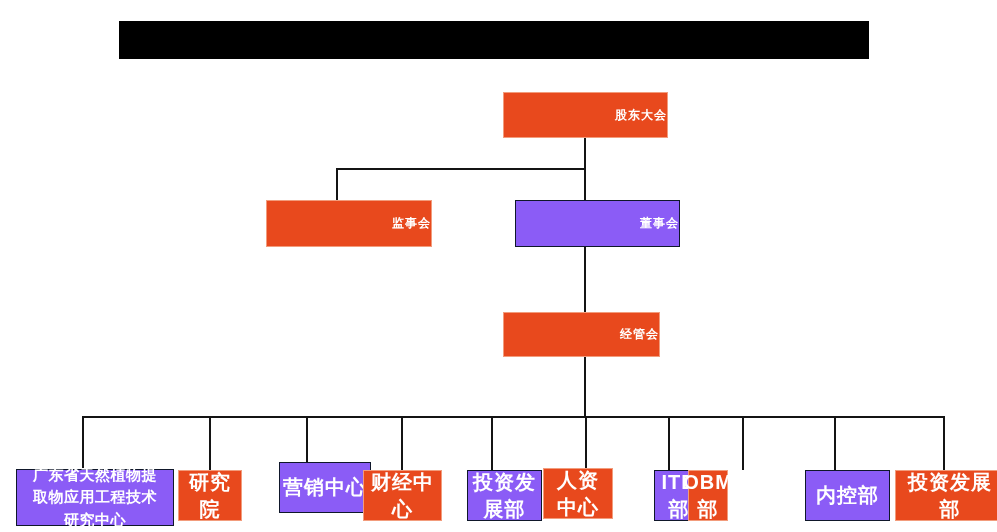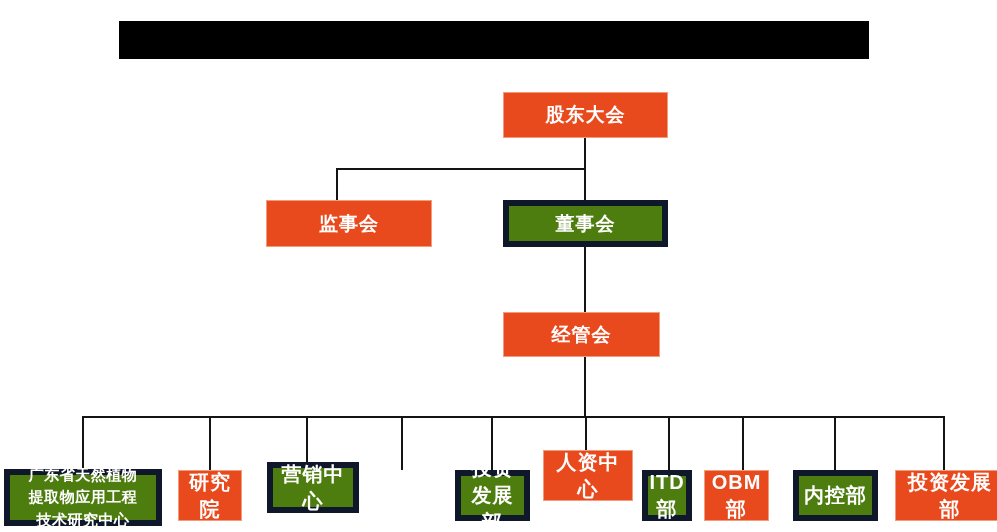--- a/index.html
+++ b/index.html
@@ -7,22 +7,22 @@
     position:relative;width:997px;height:532px;background:#ffffff;overflow:hidden;
     font-family:"Liberation Sans","DejaVu Sans",sans-serif;
   }
   .titlebar{position:absolute;left:119px;top:21px;width:750px;height:38px;background:#000000;}
   .node{
     position:absolute;display:flex;align-items:center;justify-content:center;
     color:#ffffff;font-weight:bold;text-align:center;box-sizing:border-box;
     letter-spacing:1px;line-height:1.35;
   }
   .dark{background:#e8491d;border:1px solid #f29c7c;}
-  .light{background:#4d7c0f;border:6px solid #0f172a;}
-  .lv{font-size:19px;}
+  .light{background:#8b5cf6;border:1px solid #0f172a;margin-left:12px;}
+  .lv{font-size:12px;justify-content:flex-end;}
   .dept{font-size:20px;padding:2px 3px;}
   .dept-long{font-size:15px;letter-spacing:0.5px;padding:2px 12px;line-height:1.5;}
   .line{position:absolute;background:#141414;}
 </style>
 </head>
 <body>
 
 <div class="canvas">
 
   <div class="titlebar"></div>
@@ -61,30 +61,33 @@
 
   <div class="node light dept dept-long" style="left:4px;top:469px;width:158px;height:57px">
     <span>广东省天然植物提取物应用工程技术研究中心</span>
   </div>
   <div class="node dark dept" style="left:178px;top:470px;width:64px;height:51px">
     <span>研究院</span>
   </div>
   <div class="node light dept" style="left:267px;top:462px;width:92px;height:51px">
     <span>营销中心</span>
   </div>
+  <div class="node dark dept" style="left:363px;top:470px;width:79px;height:51px">
+    <span>财经中心</span>
+  </div>
   <div class="node light dept" style="left:455px;top:470px;width:75px;height:51px">
     <span>投资发展部</span>
   </div>
-  <div class="node dark dept" style="left:543px;top:450px;width:90px;height:51px">
+  <div class="node dark dept" style="left:543px;top:468px;width:70px;height:51px">
     <span>人资中心</span>
   </div>
   <div class="node light dept" style="left:642px;top:470px;width:50px;height:51px">
     <span>ITD部</span>
   </div>
-  <div class="node dark dept" style="left:704px;top:470px;width:65px;height:51px">
+  <div class="node dark dept" style="left:688px;top:470px;width:40px;height:51px">
     <span>OBM部</span>
   </div>
   <div class="node light dept" style="left:793px;top:470px;width:85px;height:51px">
     <span>内控部</span>
   </div>
   <div class="node dark dept" style="left:895px;top:470px;width:110px;height:51px">
     <span>投资发展部</span>
   </div>
 
 </div>

